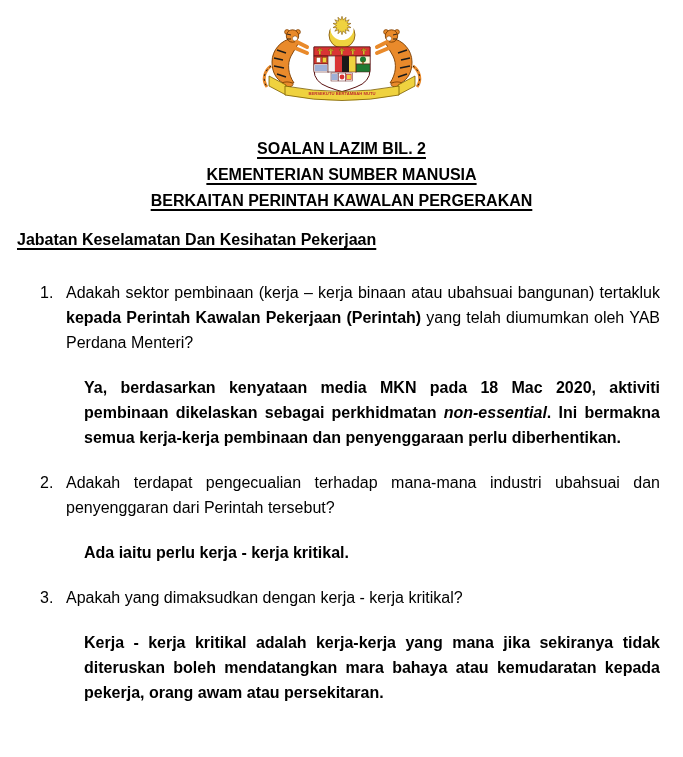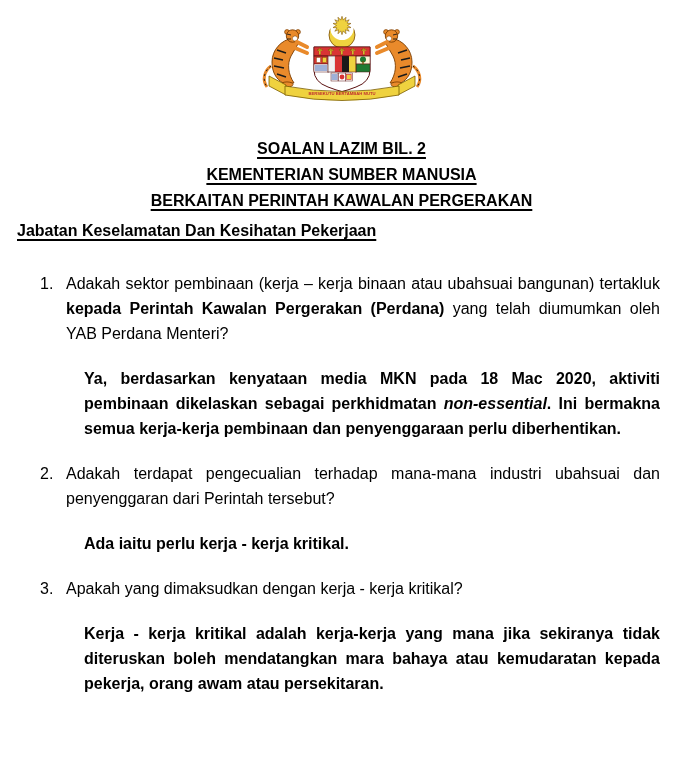--- a/index.html
+++ b/index.html
@@ -22,21 +22,21 @@
     font-weight:bold;
     font-size:16px;
     line-height:26px;
   }
   .title-line{
     text-decoration:underline;
     text-decoration-thickness:1.6px;
     text-underline-offset:3px;
   }
   .section-heading{
-    margin:7px 23px 0 17px;
+    margin:16px 23px 0 17px;
     font-size:16px;
     font-weight:bold;
     line-height:20px;
     text-decoration:underline;
     text-decoration-thickness:1.6px;
     text-underline-offset:3px;
   }
   .faq{
     margin:30px 23px 0 17px;
     padding-left:23px;
@@ -139,21 +139,21 @@
     <div class="title-line">KEMENTERIAN SUMBER MANUSIA</div>
     <div class="title-line">BERKAITAN PERINTAH KAWALAN PERGERAKAN</div>
   </div>
 
   <div class="section-heading">Jabatan Keselamatan Dan Kesihatan Pekerjaan</div>
 
   <div class="faq">
       <div class="faq-item">
         <div class="q-row">
           <div class="q-num">1.</div>
-          <div class="q-text"><span>Adakah sektor pembinaan (kerja – kerja binaan atau ubahsuai bangunan) tertakluk </span><span class="b">kepada Perintah Kawalan Pergerakan (Perdana)</span><span> yang telah diumumkan oleh YAB Perdana Menteri?</span></div>
+          <div class="q-text"><span>Adakah sektor pembinaan (kerja – kerja binaan atau ubahsuai bangunan) tertakluk </span><span class="b">kepada Perintah Kawalan Pekerjaan (Perintah)</span><span> yang telah diumumkan oleh YAB Perdana Menteri?</span></div>
         </div>
         <div class="a-text"><span class="b">Ya, berdasarkan kenyataan media MKN pada 18 Mac 2020, aktiviti pembinaan dikelaskan sebagai perkhidmatan </span><span class="b i">non-essential</span><span class="b">. Ini bermakna semua kerja-kerja pembinaan dan penyenggaraan perlu diberhentikan.</span></div>
       </div>
       <div class="faq-item">
         <div class="q-row">
           <div class="q-num">2.</div>
           <div class="q-text"><span>Adakah terdapat pengecualian terhadap mana-mana industri ubahsuai dan penyenggaran dari Perintah tersebut?</span></div>
         </div>
         <div class="a-text"><span class="b">Ada iaitu perlu kerja - kerja kritikal.</span></div>
       </div>

